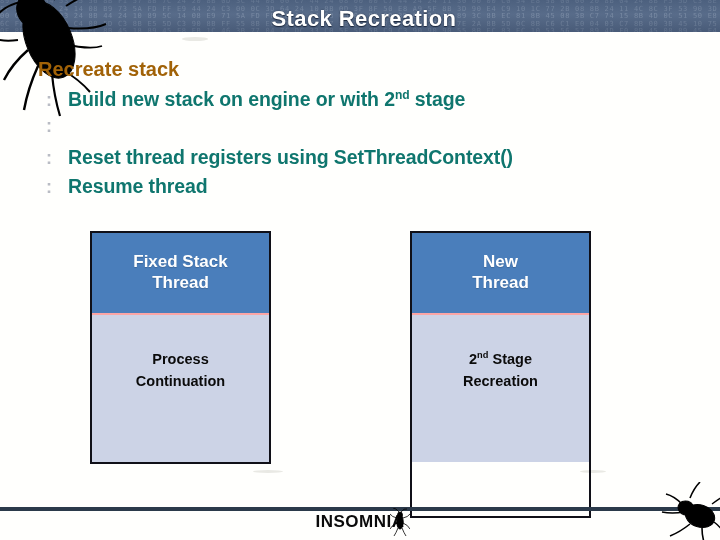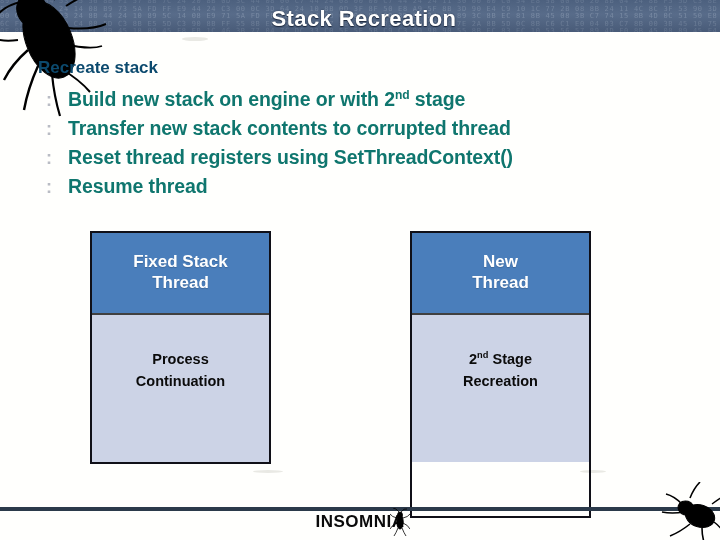--- a/index.html
+++ b/index.html
@@ -85,23 +85,23 @@
   .content {
     position: absolute;
     left: 0;
     top: 32px;
     width: 720px;
   }
   .headline {
     position: absolute;
     left: 38px;
     top: 26px;
-    font-size: 17px;
-    font-weight: bold;
-    color: #0c4a6e;
+    font-size: 20px;
+    font-weight: bold;
+    color: #a16207;
     white-space: nowrap;
   }
   .bullets {
     position: absolute;
     left: 46px;
     top: 56px;
     width: 660px;
   }
   .bullet-row {
     display: flex;
@@ -143,21 +143,21 @@
     border: 2px solid #101018;
     box-sizing: border-box;
     pointer-events: auto;
   }
   .box-a { left: 90px;  top: 231px; width: 181px; height: 233px; }
   .box-b { left: 410px; top: 231px; width: 181px; height: 287px; }
 
   .box-head {
     height: 82px;
     background: #4a7ebb;
-    border-bottom: 2px solid #404040;
+    border-bottom: 2px solid #fca5a5;
     box-sizing: border-box;
     display: flex;
     align-items: center;
     justify-content: center;
     color: #ffffff;
     font-size: 17px;
     font-weight: bold;
     text-align: center;
     line-height: 1.22;
     text-shadow: 0 1px 1px rgba(0,0,0,0.18);
@@ -254,21 +254,20 @@
 
   <div class="bullets">
 
     <div class="bullet-row">
       <span class="bullet-mark">:</span>
       <span class="bullet-text"><span>Build new stack on engine or with 2</span><sup>nd</sup><span> stage</span></span>
     </div>
 
     <div class="bullet-row">
       <span class="bullet-mark">:</span>
-      <span class="bullet-text"><span>Transfer new stack contents to corrupted thread</span><sup></sup><span></span></span>
     </div>
 
     <div class="bullet-row">
       <span class="bullet-mark">:</span>
       <span class="bullet-text"><span>Reset thread registers using SetThreadContext()</span><sup></sup><span></span></span>
     </div>
 
     <div class="bullet-row">
       <span class="bullet-mark">:</span>
       <span class="bullet-text"><span>Resume thread</span><sup></sup><span></span></span>

